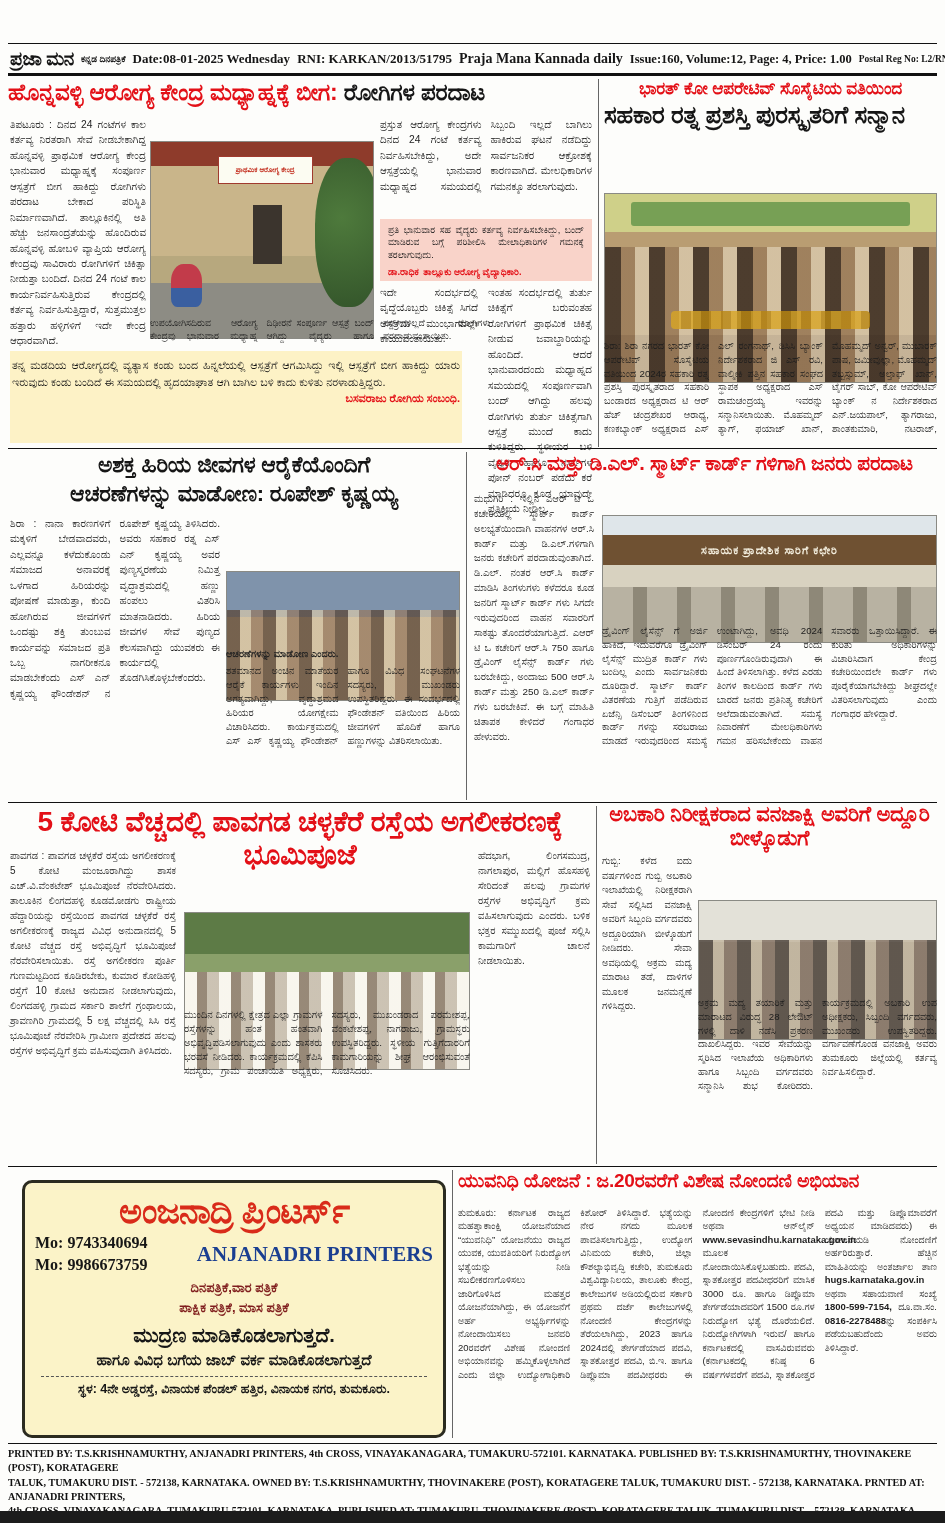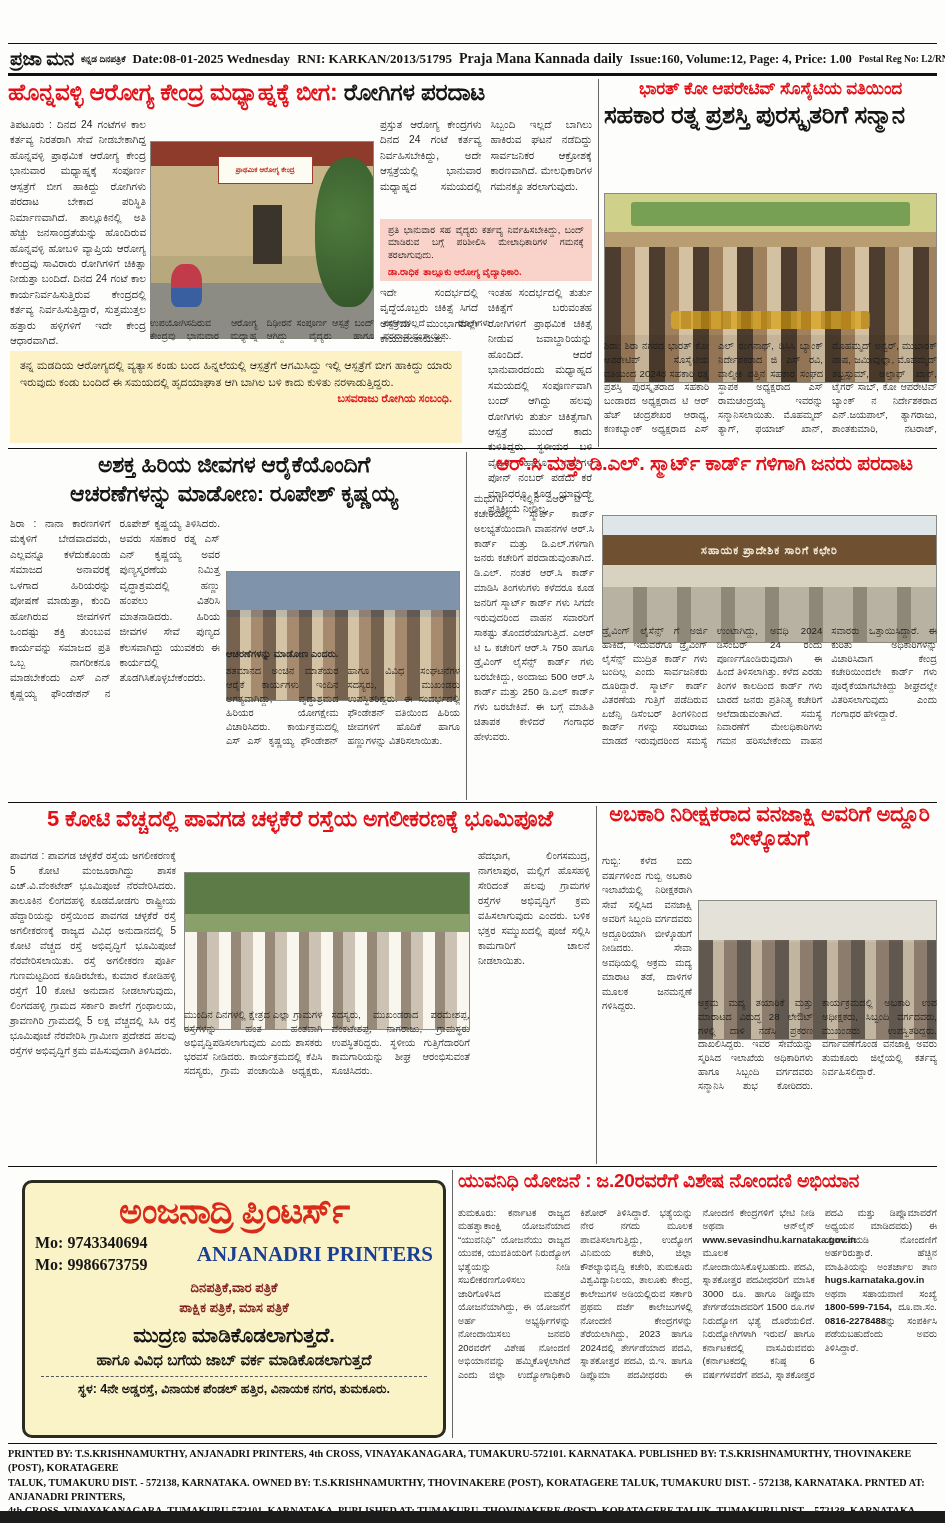--- a/index.html
+++ b/index.html
@@ -13,21 +13,21 @@
   .cols2{columns:2;column-gap:9px;}
   .cols3{columns:3;column-gap:9px;}
   .cols4{columns:4;column-gap:10px;}
   .red{color:#e31017;}
   .hl{font-weight:800;letter-spacing:-0.2px;}
   .photo{border:1px solid #8a8a84;box-sizing:border-box;overflow:hidden;position:relative;padding-left:16px;}
   .crowd{position:absolute;left:0;right:0;bottom:0;}
   .masth{display:flex;align-items:center;gap:7px;white-space:nowrap;}
   .serif{font-family:"Liberation Serif",serif;}
   .quote-pink{background:#f9d3c9;padding:5px 8px;box-sizing:border-box;}
-  .quote-yellow{background:#fdf2c6;padding:6px 10px;box-sizing:border-box;}
+  .quote-yellow{background:#fdf2c6;padding:6px 2px;box-sizing:border-box;}
   .adbox{background:#fbf3c8;border:3px solid #2b2b20;border-radius:10px;box-sizing:border-box;
          text-align:center;padding:8px 10px;}
   .adline{color:#7f1d1d;font-weight:700;}
   .foot{font-family:"Liberation Serif",serif;font-size:10.2px;font-weight:600;
         line-height:1.4;color:#111;}
   .capt{font-size:9.6px;font-weight:700;color:#222;}
   .sign1{position:absolute;left:30%;top:7%;width:42%;height:13%;background:#fcfcf2;
          border:1px solid #a03a2e;color:#c22a1a;font-size:7px;font-weight:700;
          display:flex;align-items:center;justify-content:center;text-align:center;}
   .signband{position:absolute;left:0;top:15%;width:100%;height:24%;background:#6f5132;
@@ -115,21 +115,21 @@
     <div class="abs photo" style="left:130px;top:40px;width:335px;height:128px;background:linear-gradient(180deg,#dfe6ea 0 15%,#d8d2c0 15% 100%)">
       <div class="signband">ಸಹಾಯಕ ಪ್ರಾದೇಶಿಕ ಸಾರಿಗೆ ಕಛೇರಿ</div>
       <div class="crowd" style="height:44%;background:repeating-linear-gradient(90deg,#b8b2a2 0 30px,#8e8878 30px 44px)"></div>
     </div>
     <div class="abs btxt cols3" style="left:130px;top:172px;width:335px;height:176px;font-size:9.7px;line-height:1.42">ಡ್ರೈವಿಂಗ್ ಲೈಸೆನ್ಸ್ ಗೆ ಅರ್ಜಿ ಹಾಕಿದೆ, ಇದುವರೆಗೂ ಡ್ರೈವಿಂಗ್ ಲೈಸೆನ್ಸ್ ಮುದ್ರಿತ ಕಾರ್ಡ್ ಗಳು ಬಂದಿಲ್ಲ ಎಂದು ಸಾರ್ವಜನಿಕರು ದೂರಿದ್ದಾರೆ. ಸ್ಮಾರ್ಟ್ ಕಾರ್ಡ್ ವಿತರಣೆಯ ಗುತ್ತಿಗೆ ಪಡೆದಿರುವ ಏಜೆನ್ಸಿ ಡಿಸೆಂಬರ್ ತಿಂಗಳಿನಿಂದ ಕಾರ್ಡ್ ಗಳನ್ನು ಸರಬರಾಜು ಮಾಡದೆ ಇರುವುದರಿಂದ ಸಮಸ್ಯೆ ಉಂಟಾಗಿದ್ದು, ಅವಧಿ 2024 ಡಿಸೆಂಬರ್ 24 ರಂದು ಪೂರ್ಣಗೊಂಡಿರುವುದಾಗಿ ಈ ಹಿಂದೆ ತಿಳಿಸಲಾಗಿತ್ತು. ಕಳೆದ ಎರಡು ತಿಂಗಳ ಕಾಲದಿಂದ ಕಾರ್ಡ್ ಗಳು ಬಾರದೆ ಜನರು ಪ್ರತಿನಿತ್ಯ ಕಚೇರಿಗೆ ಅಲೆದಾಡುವಂತಾಗಿದೆ. ಸಮಸ್ಯೆ ನಿವಾರಣೆಗೆ ಮೇಲಧಿಕಾರಿಗಳು ಗಮನ ಹರಿಸಬೇಕೆಂದು ವಾಹನ ಸವಾರರು ಒತ್ತಾಯಿಸಿದ್ದಾರೆ. ಈ ಕುರಿತು ಅಧಿಕಾರಿಗಳನ್ನು ವಿಚಾರಿಸಿದಾಗ ಕೇಂದ್ರ ಕಚೇರಿಯಿಂದಲೇ ಕಾರ್ಡ್ ಗಳು ಪೂರೈಕೆಯಾಗಬೇಕಿದ್ದು ಶೀಘ್ರದಲ್ಲೇ ವಿತರಿಸಲಾಗುವುದು ಎಂದು ಗಂಗಾಧರ ಹೇಳಿದ್ದಾರೆ.</div>
   </div>
 
   <div class="abs rule" style="left:8px;top:802px;width:929px;height:1px"></div>
 
   <div class="abs" style="left:8px;top:806px;width:584px;height:358px">
-    <div class="hl red" style="font-size:22px;text-align:center">5 ಕೋಟಿ ವೆಚ್ಚದಲ್ಲಿ ಪಾವಗಡ ಚಳ್ಳಕೆರೆ ರಸ್ತೆಯ ಅಗಲೀಕರಣಕ್ಕೆ ಭೂಮಿಪೂಜೆ</div>
+    <div class="hl red" style="font-size:28px;text-align:center">5 ಕೋಟಿ ವೆಚ್ಚದಲ್ಲಿ ಪಾವಗಡ ಚಳ್ಳಕೆರೆ ರಸ್ತೆಯ ಅಗಲೀಕರಣಕ್ಕೆ ಭೂಮಿಪೂಜೆ</div>
     <div class="abs btxt" style="left:2px;top:42px;width:166px;height:316px;font-size:10px">ಪಾವಗಡ : ಪಾವಗಡ ಚಳ್ಳಕೆರೆ ರಸ್ತೆಯ ಅಗಲೀಕರಣಕ್ಕೆ 5 ಕೋಟಿ ಮಂಜೂರಾಗಿದ್ದು ಶಾಸಕ ಎಚ್.ವಿ.ವೆಂಕಟೇಶ್ ಭೂಮಿಪೂಜೆ ನೆರವೇರಿಸಿದರು. ತಾಲೂಕಿನ ಲಿಂಗದಹಳ್ಳಿ ಕೂಡಮೋಡಗು ರಾಷ್ಟ್ರೀಯ ಹೆದ್ದಾರಿಯನ್ನು ರಸ್ತೆಯಿಂದ ಪಾವಗಡ ಚಳ್ಳಕೆರೆ ರಸ್ತೆ ಅಗಲೀಕರಣಕ್ಕೆ ರಾಜ್ಯದ ವಿವಿಧ ಅನುದಾನದಲ್ಲಿ 5 ಕೋಟಿ ವೆಚ್ಚದ ರಸ್ತೆ ಅಭಿವೃದ್ಧಿಗೆ ಭೂಮಿಪೂಜೆ ನೆರವೇರಿಸಲಾಯಿತು. ರಸ್ತೆ ಅಗಲೀಕರಣ ಪೂರ್ತಿ ಗುಣಮಟ್ಟದಿಂದ ಕೂಡಿರಬೇಕು, ಕುಮಾರ ಕೋಡಿಹಳ್ಳಿ ರಸ್ತೆಗೆ 10 ಕೋಟಿ ಅನುದಾನ ನೀಡಲಾಗುವುದು, ಲಿಂಗದಹಳ್ಳಿ ಗ್ರಾಮದ ಸರ್ಕಾರಿ ಶಾಲೆಗೆ ಗ್ರಂಥಾಲಯ, ಶ್ರಾವಣಗಿರಿ ಗ್ರಾಮದಲ್ಲಿ 5 ಲಕ್ಷ ವೆಚ್ಚದಲ್ಲಿ ಸಿಸಿ ರಸ್ತೆ ಭೂಮಿಪೂಜೆ ನೆರವೇರಿಸಿ ಗ್ರಾಮೀಣ ಪ್ರದೇಶದ ಹಲವು ರಸ್ತೆಗಳ ಅಭಿವೃದ್ಧಿಗೆ ಕ್ರಮ ವಹಿಸುವುದಾಗಿ ತಿಳಿಸಿದರು.</div>
     <div class="abs photo" style="left:176px;top:40px;width:286px;height:158px;background:linear-gradient(180deg,#5d7b46 0 26%,#8aa06a 26% 38%,#d6d2c6 38%)">
       <div class="crowd" style="height:62%;background:repeating-linear-gradient(90deg,rgba(250,248,240,.95) 0 12px,rgba(118,98,78,.65) 12px 22px,rgba(202,192,176,.85) 22px 34px)"></div>
     </div>
     <div class="abs btxt cols2" style="left:176px;top:202px;width:286px;height:156px;font-size:9.9px;line-height:1.42">ಮುಂದಿನ ದಿನಗಳಲ್ಲಿ ಕ್ಷೇತ್ರದ ಎಲ್ಲಾ ಗ್ರಾಮಗಳ ರಸ್ತೆಗಳನ್ನು ಹಂತ ಹಂತವಾಗಿ ಅಭಿವೃದ್ಧಿಪಡಿಸಲಾಗುವುದು ಎಂದು ಶಾಸಕರು ಭರವಸೆ ನೀಡಿದರು. ಕಾರ್ಯಕ್ರಮದಲ್ಲಿ ಕೆಪಿಸಿ ಸದಸ್ಯರು, ಗ್ರಾಮ ಪಂಚಾಯಿತಿ ಅಧ್ಯಕ್ಷರು, ಸದಸ್ಯರು, ಮುಖಂಡರಾದ ಪರಮೇಶಪ್ಪ, ವೆಂಕಟೇಶಪ್ಪ, ನಾಗರಾಜು, ಗ್ರಾಮಸ್ಥರು ಉಪಸ್ಥಿತರಿದ್ದರು. ಸ್ಥಳೀಯ ಗುತ್ತಿಗೆದಾರರಿಗೆ ಕಾಮಗಾರಿಯನ್ನು ಶೀಘ್ರ ಆರಂಭಿಸುವಂತೆ ಸೂಚಿಸಿದರು.</div>
     <div class="abs btxt" style="left:470px;top:42px;width:112px;height:316px;font-size:10px">ಹೆದಭಾಗ, ಲಿಂಗಸಮುದ್ರ, ನಾಗಲಾಪುರ, ಮಲ್ಲಿಗೆ ಹೊಸಹಳ್ಳಿ ಸೇರಿದಂತೆ ಹಲವು ಗ್ರಾಮಗಳ ರಸ್ತೆಗಳ ಅಭಿವೃದ್ಧಿಗೆ ಕ್ರಮ ವಹಿಸಲಾಗುವುದು ಎಂದರು. ಬಳಿಕ ಭಕ್ತರ ಸಮ್ಮುಖದಲ್ಲಿ ಪೂಜೆ ಸಲ್ಲಿಸಿ ಕಾಮಗಾರಿಗೆ ಚಾಲನೆ ನೀಡಲಾಯಿತು.</div>
   </div>
 
   <div class="abs vrule" style="left:596px;top:806px;height:358px"></div>
 

